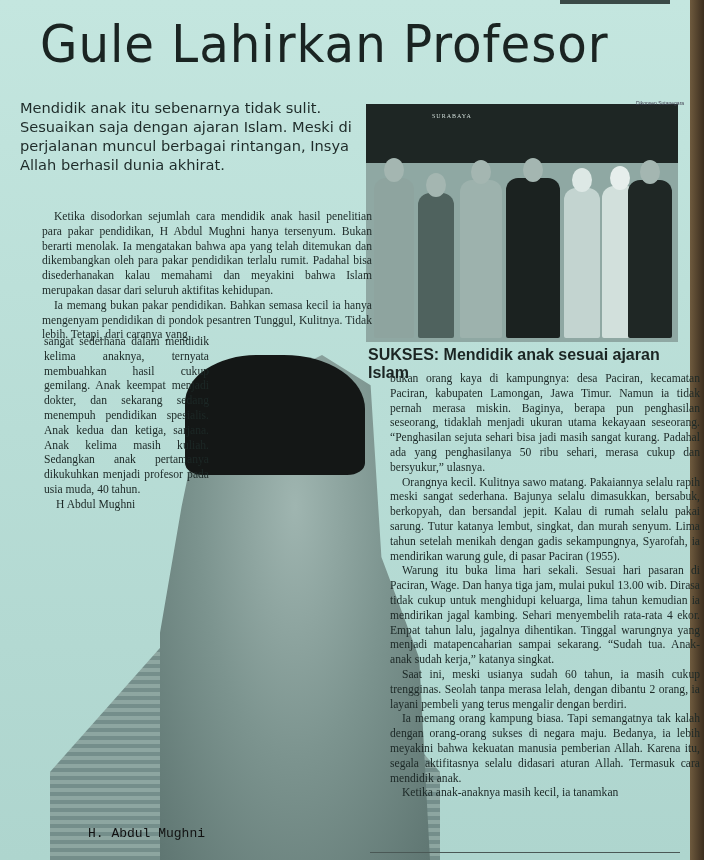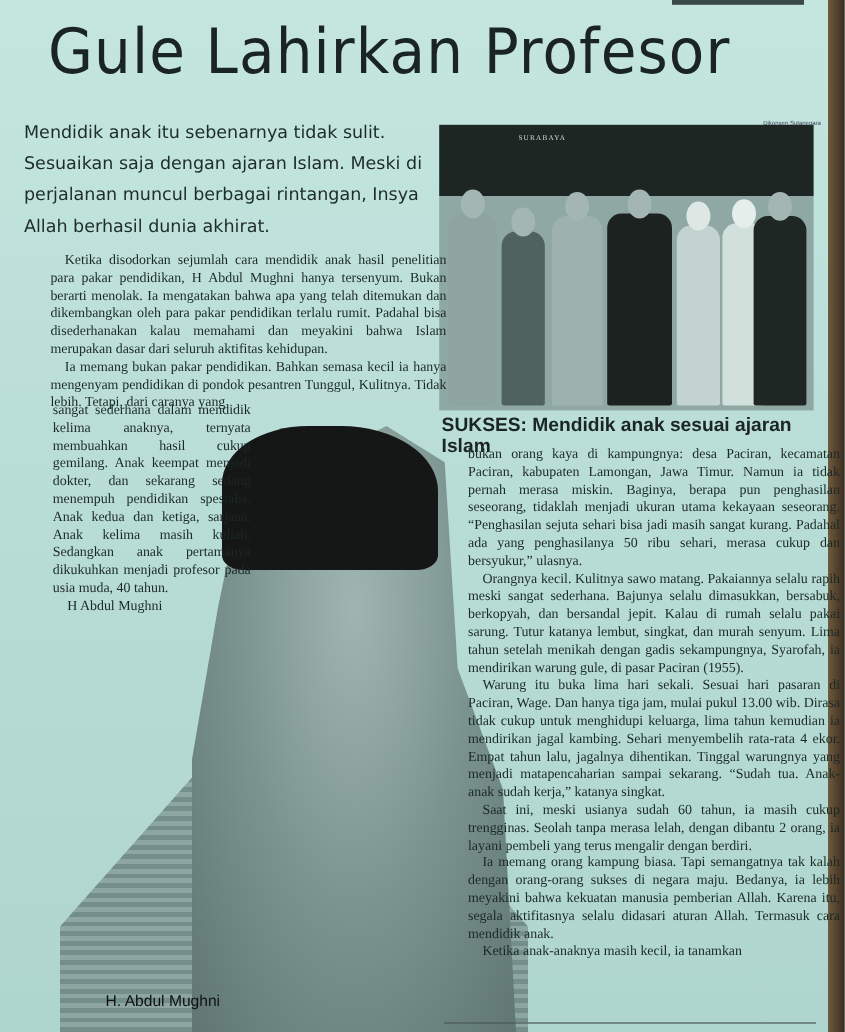--- a/index.html
+++ b/index.html
@@ -21,21 +21,21 @@
     position:absolute; left:560px; top:0; width:110px; height:4px; background:#3b4a47;
   }
   .headline {
     position:absolute; left:40px; top:14px; width:640px;
     font-family:"DejaVu Sans", sans-serif; font-size:52px; font-weight:500;
     letter-spacing:1px; color:#1a2422; white-space:nowrap;
     transform:scaleX(0.93); transform-origin:left top;
   }
   .lead {
     position:absolute; left:20px; top:98px; width:345px;
-    font-family:"DejaVu Sans", sans-serif; font-size:14.6px; line-height:26px; color:#1e2b29;
+    font-family:"DejaVu Sans", sans-serif; font-size:14.6px; line-height:19px; color:#1e2b29;
   }
   .lead p { margin:0; }
   .body-col {
     position:absolute; font-size:11.6px; line-height:14.8px; color:#1c2826; text-align:justify;margin-left:20px;
   }
   .body-col p { margin:0; text-indent:12px; }
   .col-left-top { left:22px; top:210px; width:330px; }
   .col-left-narrow { left:24px; top:335px; width:165px; }
   .col-right { left:370px; top:372px; width:310px; }
   .photo {
@@ -65,21 +65,21 @@
     position:absolute; left:185px; top:355px; width:180px; height:120px;
     background:#141716; border-radius:40% 45% 10% 10%;
   }
   .shirt {
     position:absolute; left:50px; top:640px; width:390px; height:220px;
     background:repeating-linear-gradient(0deg,#6e8783 0 4px,#8aa19c 4px 8px),#7b9490;
     clip-path:polygon(30% 0%, 70% 0%, 100% 60%, 100% 100%, 0% 100%, 0% 60%);
     opacity:.9;
   }
   .portrait-caption {
-    position:absolute; left:88px; top:826px; font-family:Liberation Sans, sans-serif; font-size:13px; color:#111;text-align:right;
+    position:absolute; left:88px; top:826px; font-family:Liberation Mono, monospace; font-size:13px; color:#111;text-align:right;
   }
   .rule-bottom { position:absolute; left:370px; top:852px; width:310px; height:1px; background:#4a5855; }
 </style>
 </head>
 <body>
 
 <div class="page"></div>
 <div class="right-edge"></div>
 <div class="top-bar"></div>
 

